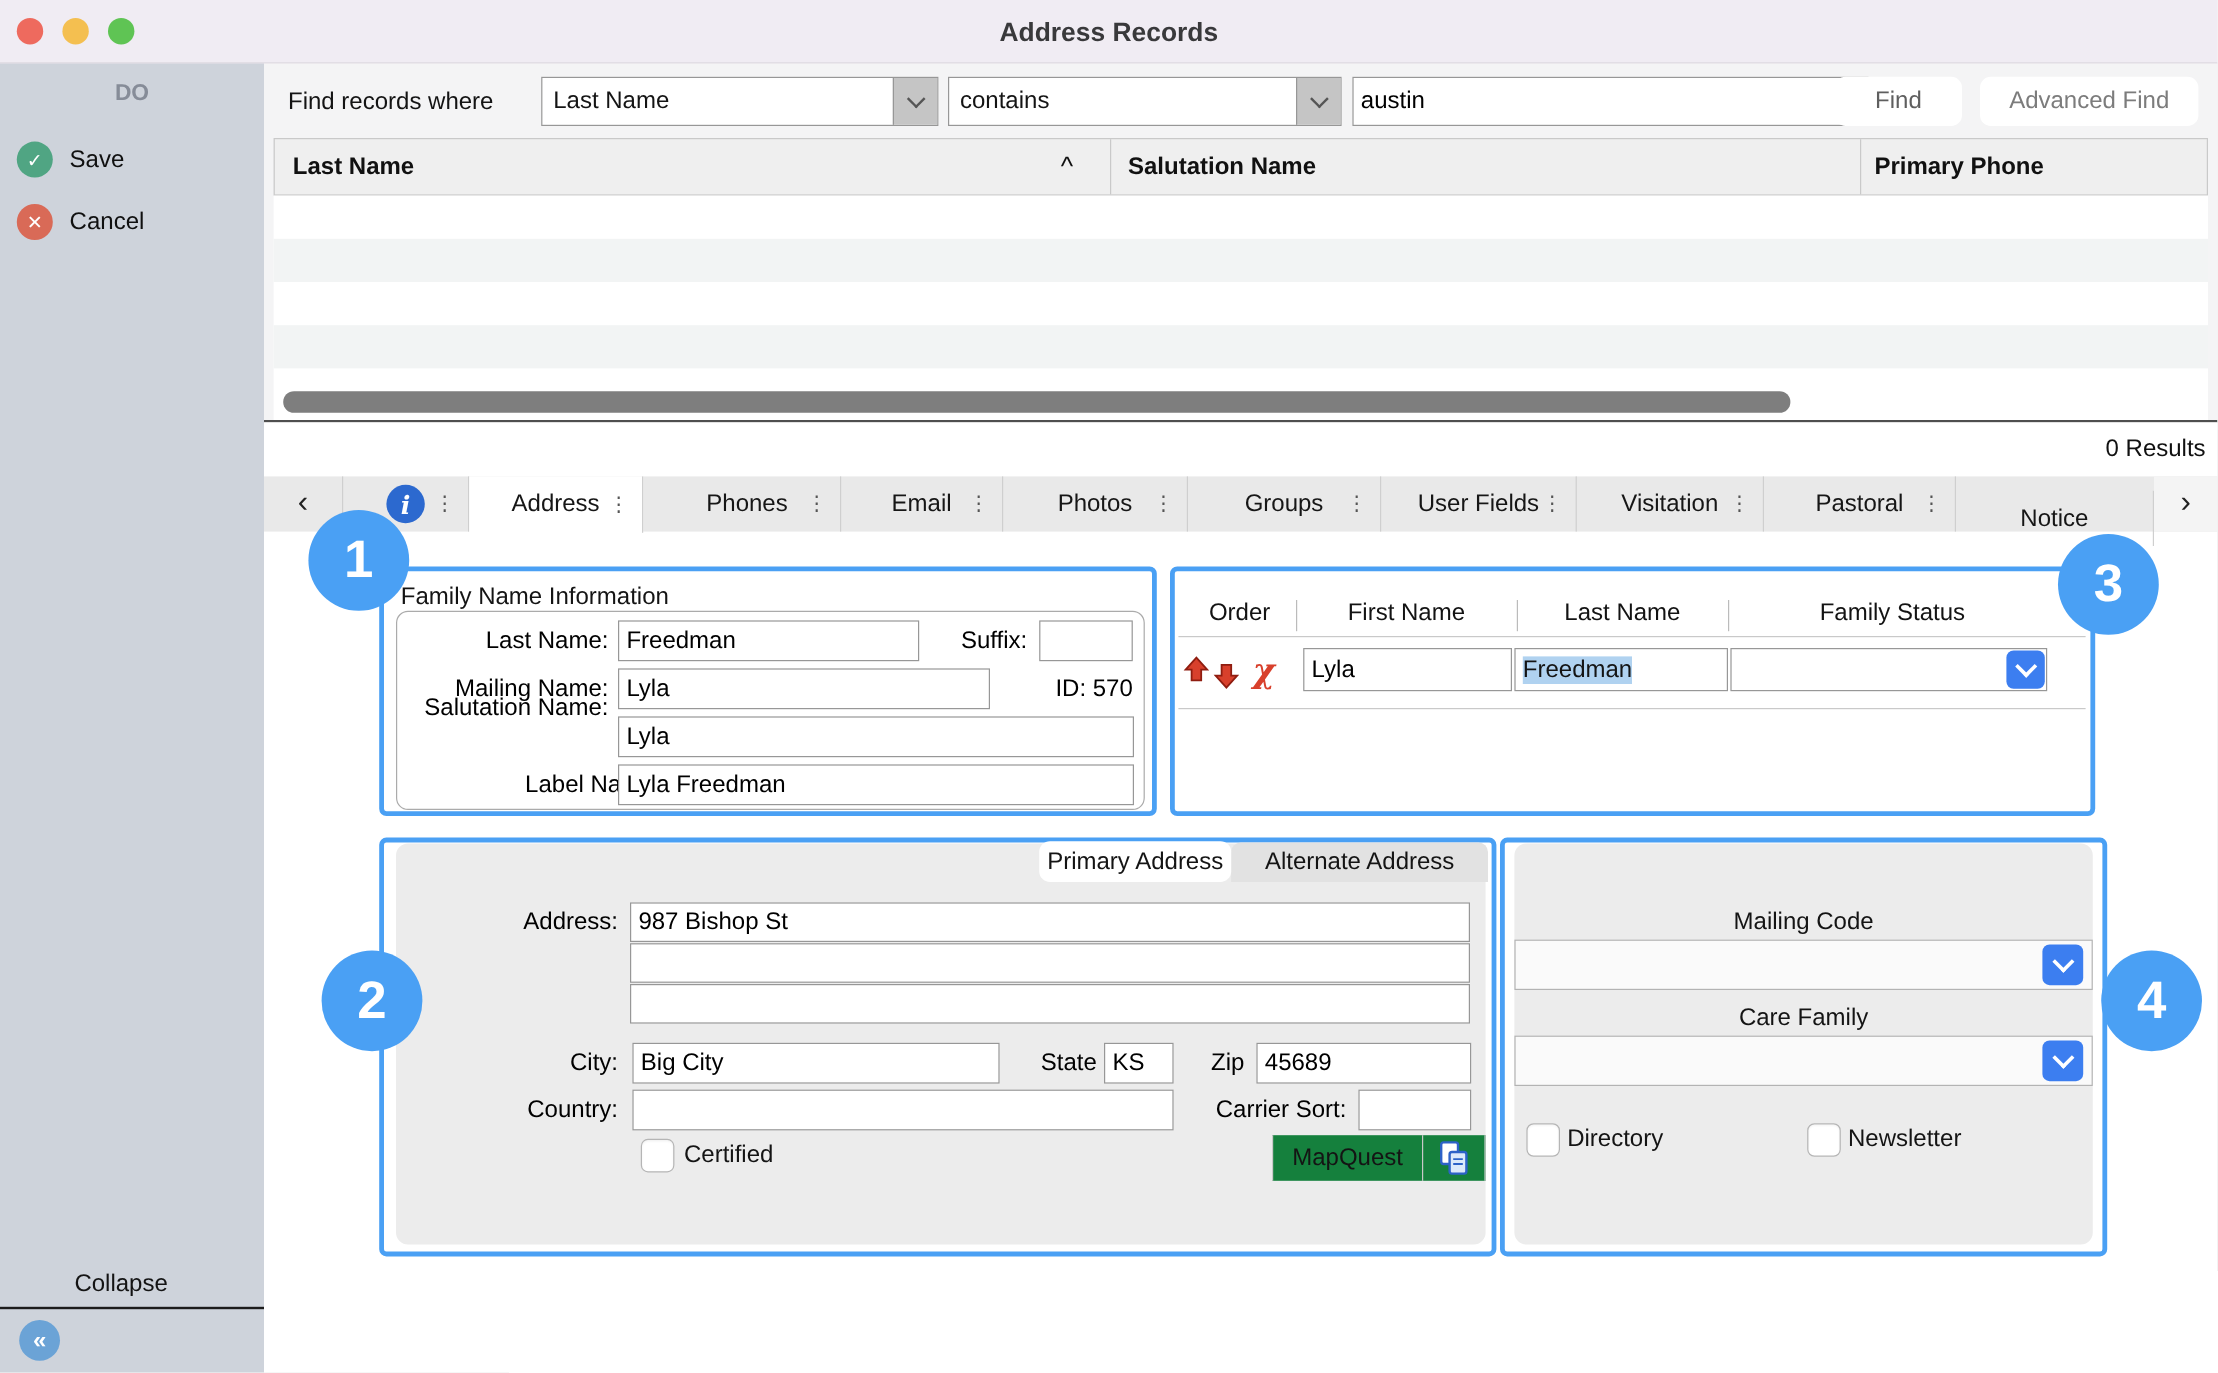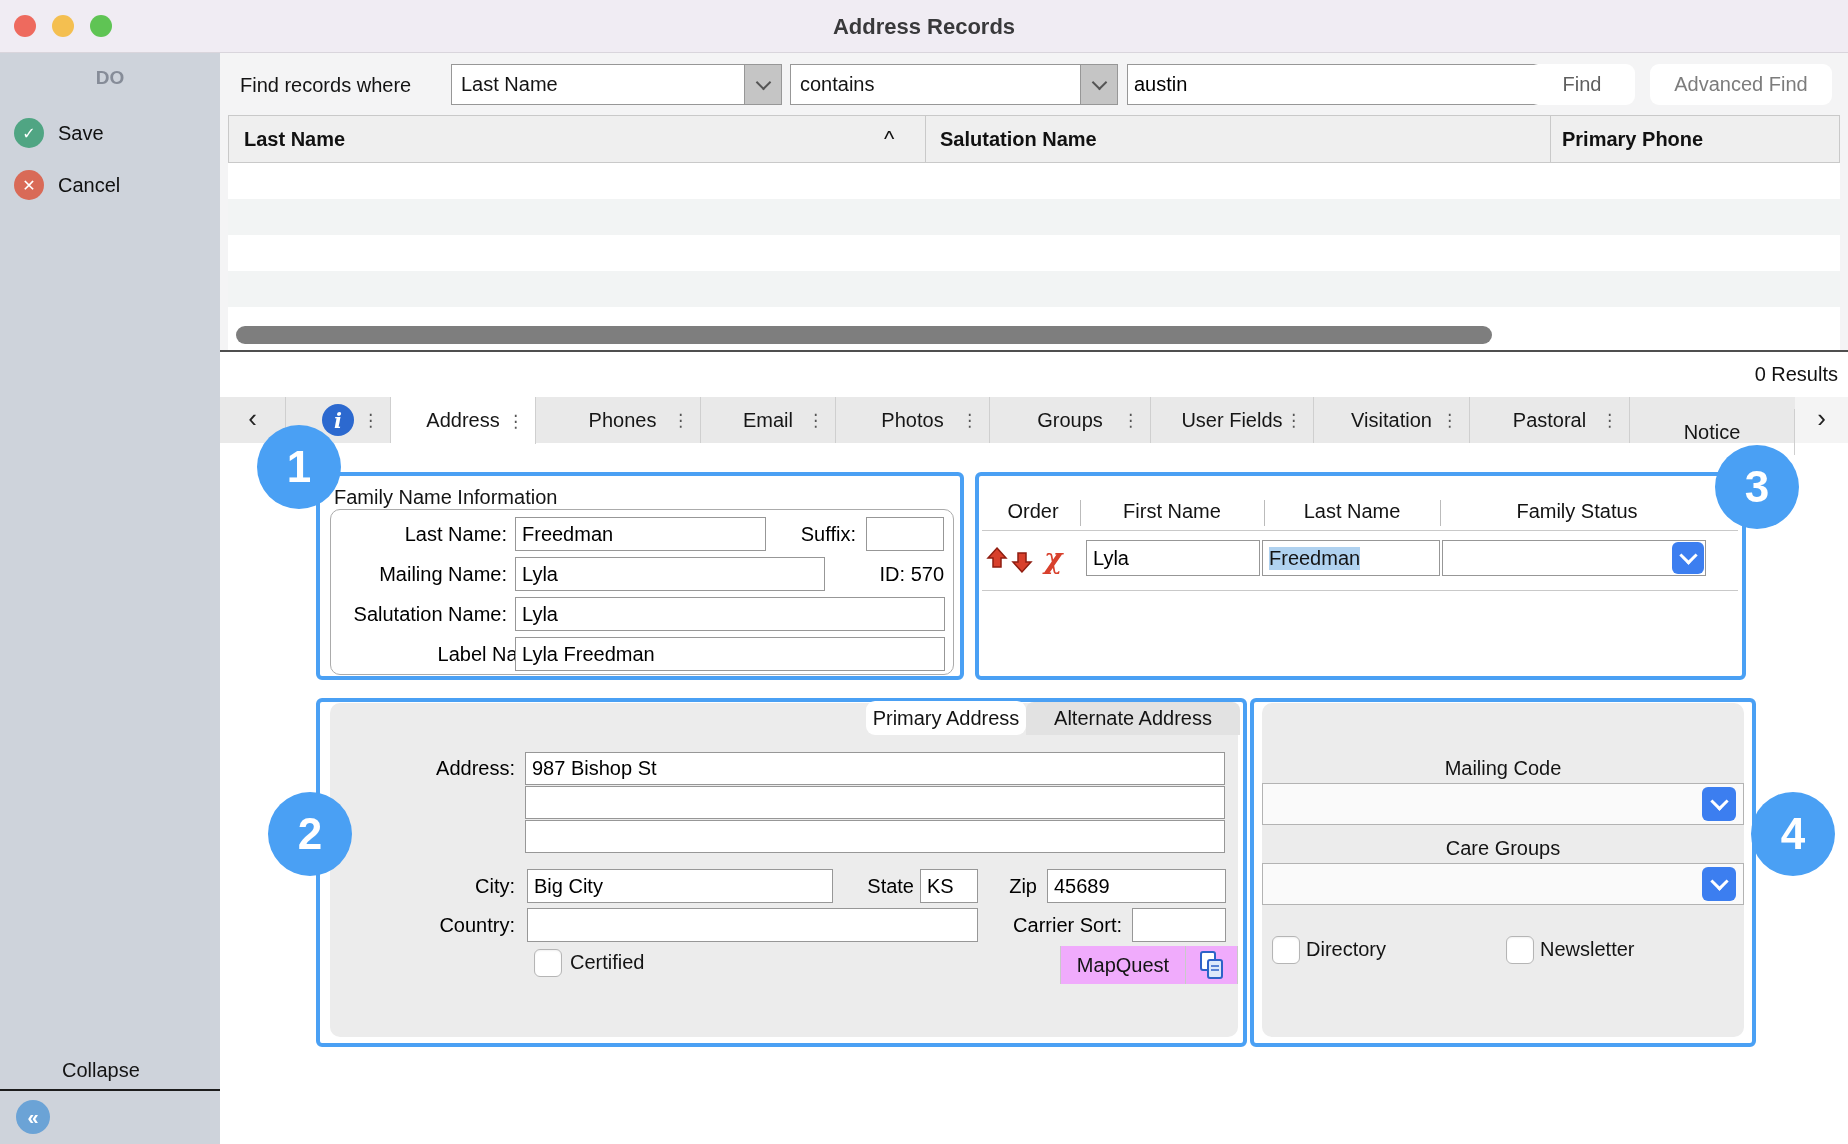--- a/index.html
+++ b/index.html
@@ -95,21 +95,21 @@
 
   
   .graypanel{position:absolute;background:#ececec;border-radius:10px;}
   .addr-tab-act{position:absolute;background:#fff;border-radius:9px;text-align:center;font-size:20px;z-index:2;}
   .addr-tab{position:absolute;background:#e2e2e2;border-radius:8px 8px 0 0;text-align:center;font-size:20px;}
   .cb{position:absolute;width:26px;height:26px;background:#fff;border:1px solid #b5b5b5;border-radius:6px;
       box-shadow:inset 0 1px 2px rgba(0,0,0,.06);}
   .codes-lbl{position:absolute;width:482px;height:30px;line-height:30px;text-align:center;font-size:20px;}
   .codes-field{position:absolute;left:1262px;width:482px;height:42px;background:#fafafa;
                border:1px solid #b3b3b3;box-sizing:border-box;}
-  .mq-wrap{position:absolute;display:flex;align-items:center;background:#f0abfc;
+  .mq-wrap{position:absolute;display:flex;align-items:center;background:#15803d;
            border-left:1px solid #c9c9c9;border-right:1px solid #c9c9c9;}
   .mq-btn{width:124px;text-align:center;font-size:20px;color:#141414;}
   .mq-sep{width:1px;align-self:stretch;background:#c9c9c9;}
   .mq-ic{width:50px;display:flex;align-items:center;justify-content:center;}
 </style>
 </head>
 <body>
 
 <div id="window">
 
@@ -225,21 +225,21 @@
 
   <div class="lbl" style="left:330px;top:517px;width:177px;">Last Name:</div>
   <input class="inp" style="left: 515px; top: 517px; width: 251px; height: 34px;" value="Freedman">
   <div class="lbl" style="left:756px;top:517px;width:100px;">Suffix:</div>
   <input class="inp" style="left: 866px; top: 517px; width: 78px; height: 34px;" value="">
 
   <div class="lbl" style="left:330px;top:557px;width:177px;">Mailing Name:</div>
   <input class="inp" style="left: 515px; top: 557px; width: 310px; height: 34px;" value="Lyla">
   <div class="lbl" style="left:852px;top:557px;width:92px;">ID: 570</div>
 
-  <div class="lbl" style="left:330px;top:597px;width:177px;">Salutation Name:</div>
+  <div class="lbl" style="left:330px;top:573px;width:177px;">Salutation Name:</div>
   <input class="inp" style="left: 515px; top: 597px; width: 430px; height: 34px;" value="Lyla">
 
   <div class="lbl" style="left:330px;top:637px;width:177px;margin-left:44px;">Label Name:</div>
   <input class="inp" style="left: 515px; top: 637px; width: 430px; height: 34px;" value="Lyla Freedman">
 
   <div class="bluebox" style="left:975px;top:472px;width:771px;height:208px;"></div>
   <div class="mem-hd" style="left:986px;top:494px;width:94px;">Order</div>
   <div class="mem-hd" style="left:1082px;top:494px;width:180px;">First Name</div>
   <div class="mem-hd" style="left:1266px;top:494px;width:172px;">Last Name</div>
   <div class="mem-hd" style="left:1442px;top:494px;width:270px;">Family Status</div>
@@ -310,21 +310,21 @@
     </div>
   </div>
 
   <div class="bluebox" style="left:1250px;top:698px;width:506px;height:349px;"></div>
   <div class="graypanel" style="left:1262px;top:703px;width:482px;height:334px;"></div>
   <div class="codes-lbl" style="left:1262px;top:753px;">Mailing Code</div>
   <div class="codes-field" style="top:783px;"></div>
   <div class="bluechev" style="left:1702px;top:787px;width:34px;height:34px;">
     <span class="wchev"></span>
   </div>
-  <div class="codes-lbl" style="left:1262px;top:833px;">Care Groups</div>
+  <div class="codes-lbl" style="left:1262px;top:833px;">Care Family</div>
   <div class="codes-field" style="top:863px;"></div>
   <div class="bluechev" style="left:1702px;top:867px;width:34px;height:34px;">
     <span class="wchev"></span>
   </div>
   <div class="cb" style="left:1272px;top:936px;"></div>
   <div class="lbl-l" style="left:1306px;top:932px;">Directory</div>
   <div class="cb" style="left:1506px;top:936px;"></div>
   <div class="lbl-l" style="left:1540px;top:932px;">Newsletter</div>
 
   <div class="badge" style="left:257px;top:425px;">1</div>

